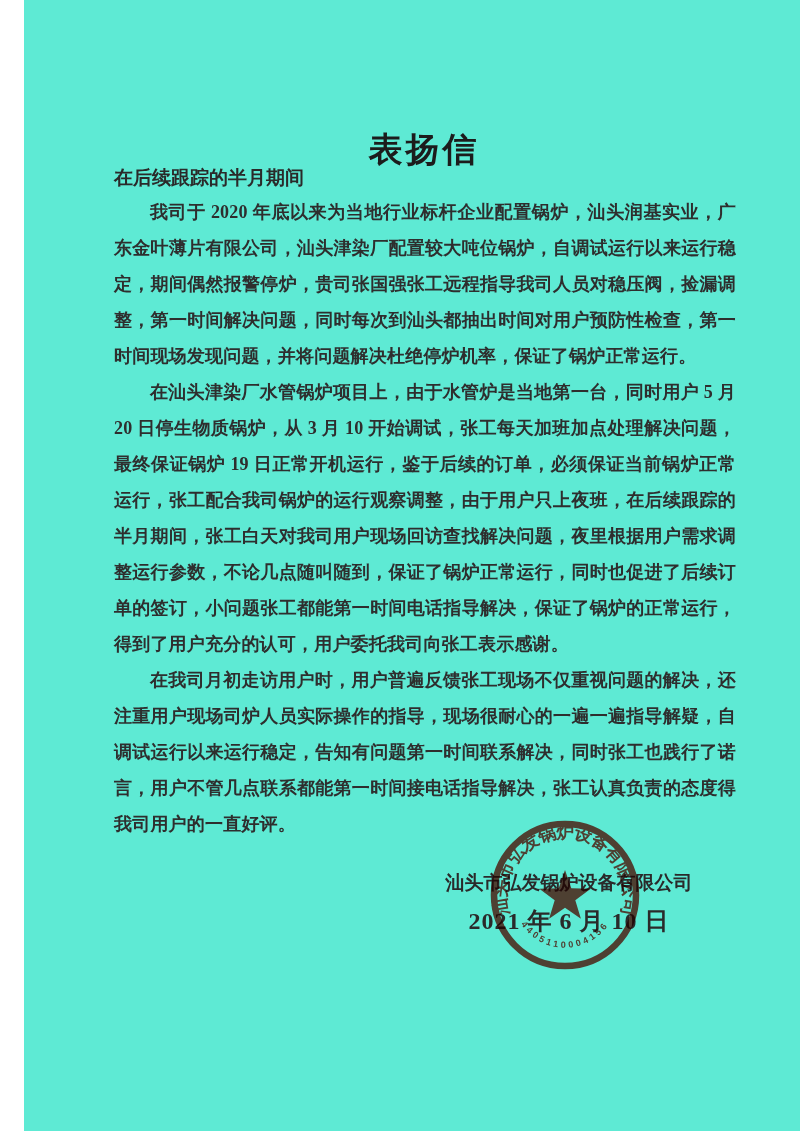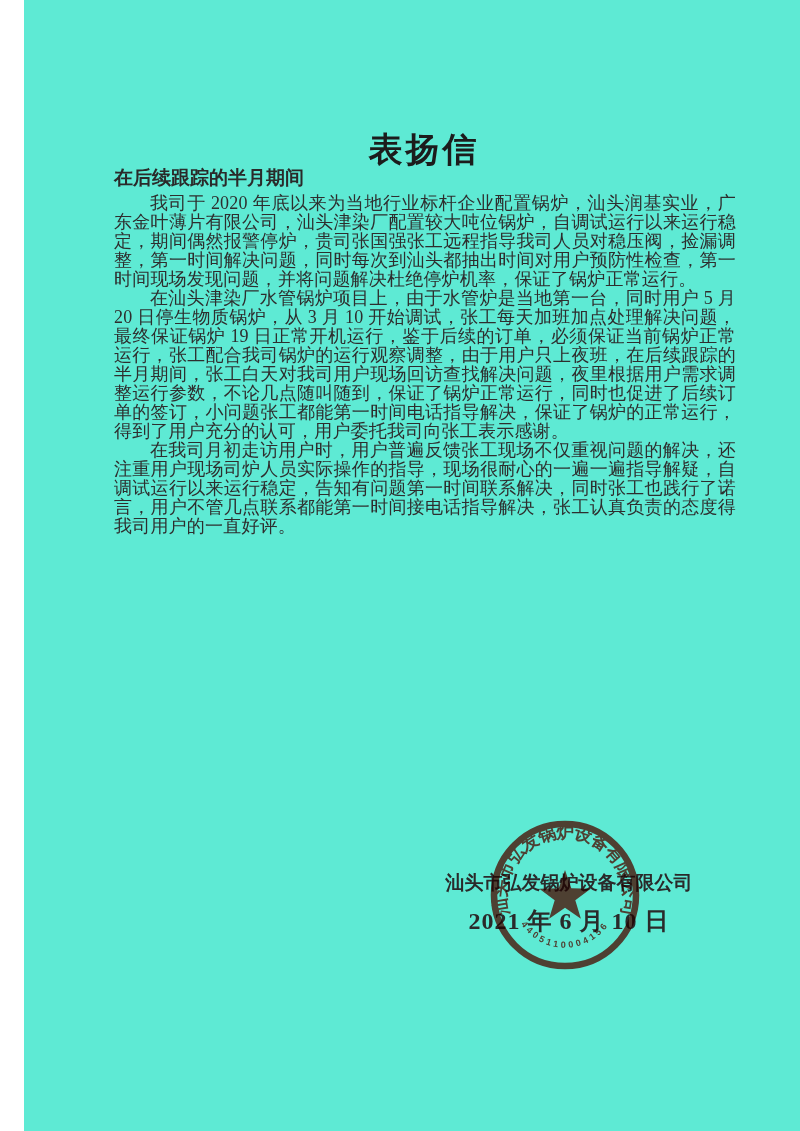--- a/index.html
+++ b/index.html
@@ -20,22 +20,22 @@
   }
   .body-block{
     position:absolute;top:162px;left:90px;width:622px;
   }
   .salutation{
     font-size:19px;font-weight:700;color:#2a2a2a;
     margin:0 0 1px 0;line-height:31px;
   }
   .para{
     margin:0;
-    font-size:18px;line-height:19px;
-    font-weight:400;color:#2e2e2e;
+    font-size:18px;line-height:36px;
+    font-weight:700;color:#2e2e2e;
     text-align:justify;text-justify:inter-ideograph;
     text-indent:2em;
     letter-spacing:0.2px;
   }
   .signature{
     position:absolute;top:872px;left:380px;width:330px;
     text-align:center;
   }
   .sig-company{
     font-size:19px;font-weight:700;color:#2a2a2a;

